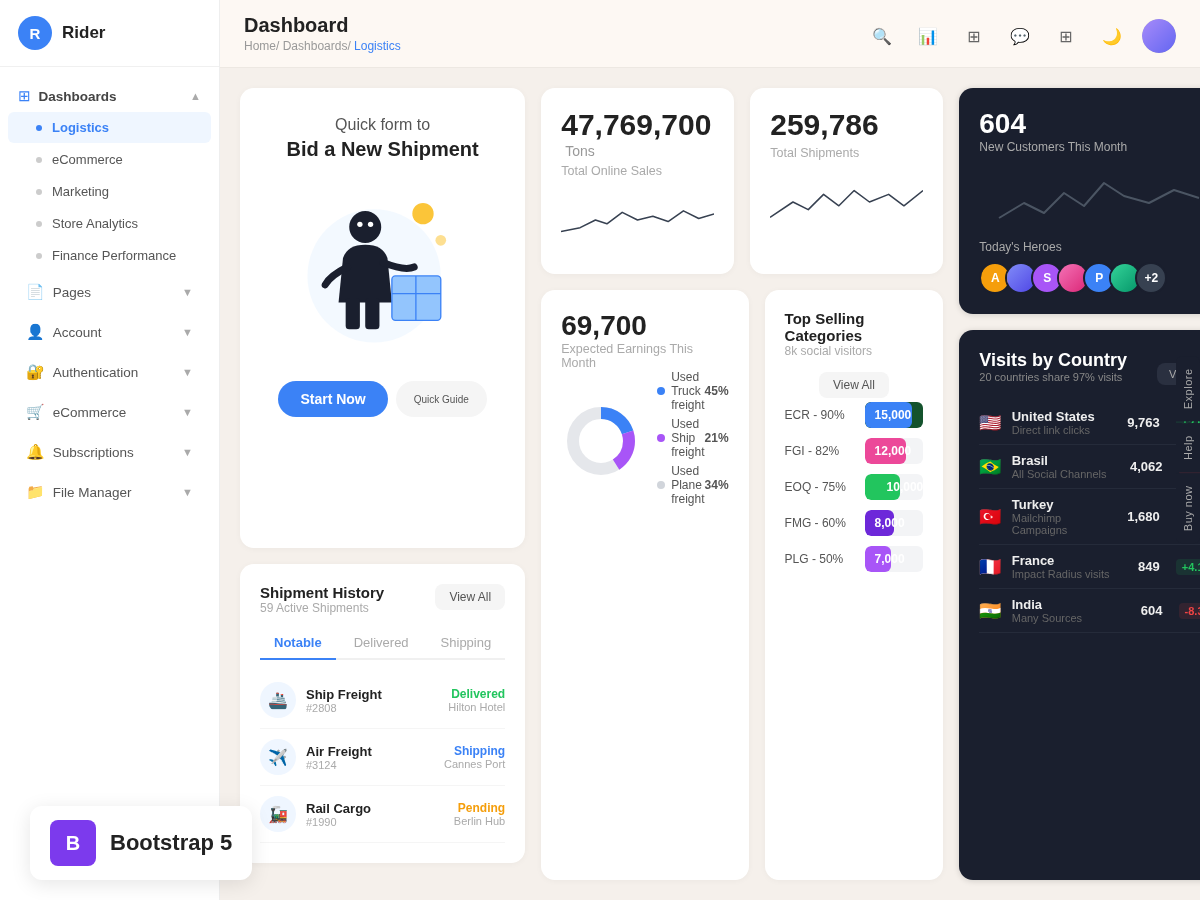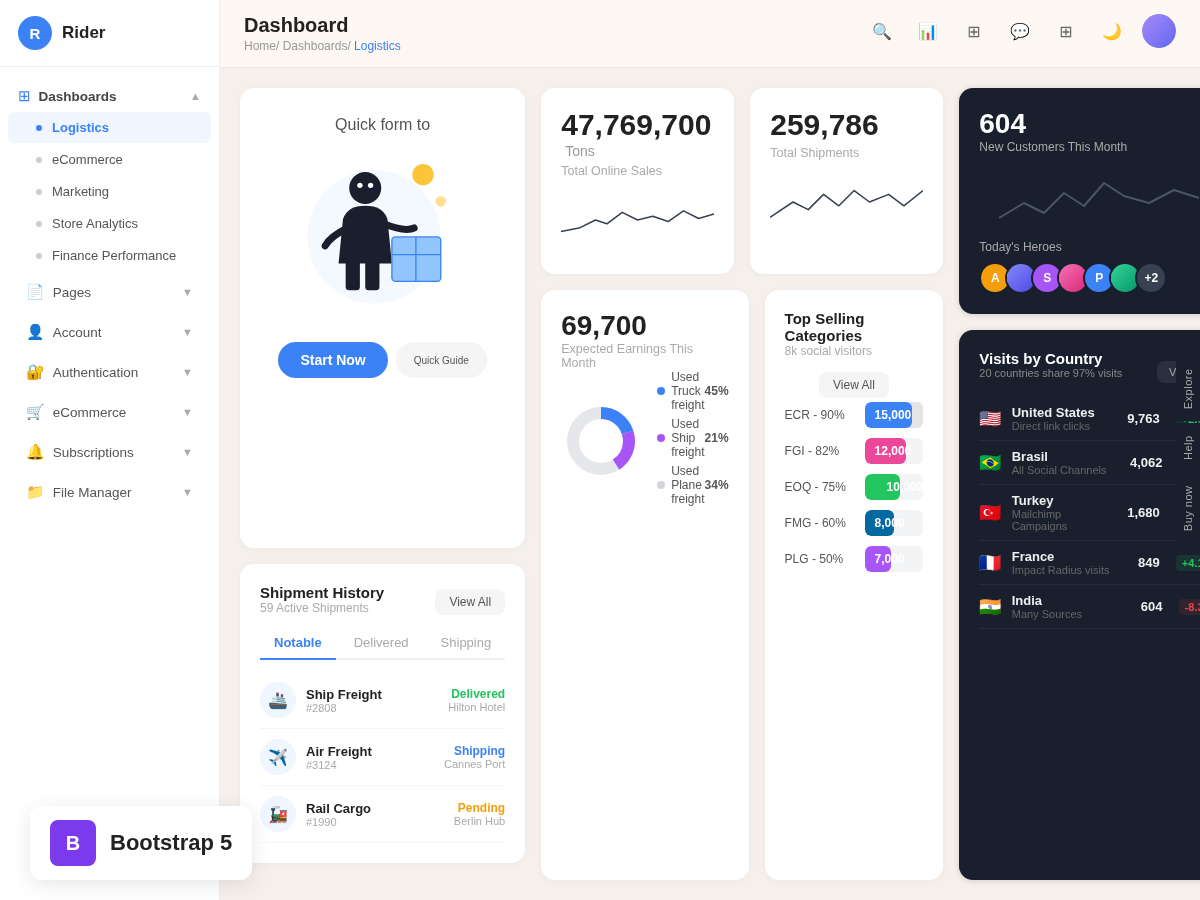--- a/index.html
+++ b/index.html
@@ -78,21 +78,21 @@
       display: flex;
       flex-direction: column;
       overflow: hidden;
     }
 
     
     .header {
       background: #fdf8f3;
       padding: 14px 24px;
       display: flex;
-      align-items: flex-start;
+      align-items: flex-end;
       justify-content: space-between;
       border-bottom: 1px solid #ede8e2;
       gap: 9px;
     }
     .header-left .page-title { font-size: 20px; font-weight: 700; color: #222; }
     .header-left .breadcrumb { font-size: 12px; color: #999; margin-top: 2px; }
     .breadcrumb span.active { color: #3b82f6; }
     .header-right { display: flex; align-items: center; gap: 14px; }
     .header-icon { width: 32px; height: 32px; display: flex; align-items: center; justify-content: center; cursor: pointer; color: #666; font-size: 16px; border-radius: 6px; }
     .avatar { width: 34px; height: 34px; border-radius: 50%; background: #ccc; overflow: hidden; display: flex; align-items: center; justify-content: center; }
@@ -198,21 +198,21 @@
     .av-circle {
       width: 32px; height: 32px; border-radius: 50%;
       border: 2px solid #1a1f2e;
       margin-left: -6px;
       display: flex; align-items: center; justify-content: center;
       font-size: 12px; font-weight: 600; color: #fff;
     }
     .av-circle:first-child { margin-left: 0; }
 
     
-    .sh-header { display: flex; align-items: flex-end; justify-content: space-between; margin-bottom: 12px; }
+    .sh-header { display: flex; align-items: flex-start; justify-content: space-between; margin-bottom: 12px; }
     .sh-title { font-size: 15px; font-weight: 700; color: #222; }
     .sh-subtitle { font-size: 12px; color: #aaa; }
     .btn-view-all {
       background: #f5f5f5; color: #555; border: none;
       border-radius: 8px; padding: 6px 14px; font-size: 12px; cursor: pointer;
     }
     .sh-tabs { display: flex; gap: 4px; margin: 12px 0; border-bottom: 2px solid #f0f0f0; }
     .sh-tab { padding: 8px 14px; font-size: 13px; color: #aaa; cursor: pointer; border-bottom: 2px solid transparent; margin-bottom: -2px; }
     .sh-tab.active { color: #3b82f6; border-bottom: 2px solid #3b82f6; font-weight: 600; }
     .sh-row { display: flex; align-items: center; gap: 10px; padding: 10px 0; border-bottom: 1px solid #f5f5f5; }
@@ -231,21 +231,21 @@
     .ts-title { font-size: 15px; font-weight: 700; color: #222; }
     .ts-subtitle { font-size: 12px; color: #aaa; margin-bottom: 14px; }
     .bar-row { display: flex; align-items: center; gap: 10px; margin-bottom: 10px; }
     .bar-label { font-size: 12px; color: #555; width: 70px; flex-shrink: 0; }
     .bar-track { flex: 1; height: 26px; border-radius: 6px; overflow: hidden; }
     .bar-fill { height: 100%; border-radius: 6px; display: flex; align-items: center; padding-left: 10px; }
     .bar-value { font-size: 12px; font-weight: 700; color: #fff; }
 
     
     .vbc-header { display: flex; align-items: center; justify-content: space-between; margin-bottom: 4px; }
-    .vbc-title { font-size: 15px; font-weight: 600; color: #fff; }
+    .vbc-title { font-size: 18px; font-weight: 600; color: #fff; }
     .vbc-subtitle { font-size: 11px; color: #888; margin-bottom: 14px; }
     .btn-view-all-dark {
       background: #2a3040; color: #aaa; border: none;
       border-radius: 8px; padding: 5px 12px; font-size: 11px; cursor: pointer;
     }
     .country-row { display: flex; align-items: center; gap: 10px; padding: 8px 0; border-bottom: 1px solid #252b3a; }
     .flag { font-size: 18px; flex-shrink: 0; }
     .country-info { flex: 1; }
     .country-name { font-size: 13px; font-weight: 600; color: #eee; }
     .country-source { font-size: 11px; color: #666; }
@@ -411,20 +411,21 @@
         <div class="avatar-img"></div>
       </div>
     </div>
   </header>
 
   <div class="dashboard-body">
 
     <div class="col-left">
       <div class="bid-card card">
         <div class="bid-title">Quick form to</div>
+        <div class="bid-subtitle">Bid a New Shipment</div>
         <div class="bid-illustration">
           <svg viewBox="0 0 200 180" xmlns="http://www.w3.org/2000/svg" class="illustration-svg">
 
             <circle cx="145" cy="30" r="12" fill="#fbbf24" opacity="0.9"></circle>
             <circle cx="165" cy="60" r="6" fill="#fbbf24" opacity="0.5"></circle>
 
             <circle cx="90" cy="100" r="75" fill="#e0f0ff" opacity="0.4"></circle>
 
             <circle cx="80" cy="45" r="18" fill="#1a1f2e"></circle>
             <path d="M55 80 Q60 65 80 65 Q100 65 105 80 L110 130 L50 130 Z" fill="#1a1f2e"></path>
@@ -561,21 +562,21 @@
           <div class="ts-header">
             <div>
               <div class="ts-title">Top Selling Categories</div>
               <div class="ts-subtitle">8k social visitors</div>
             </div>
             <button class="btn-view-all">View All</button>
           </div>
           <div id="bars-container">
               <div class="bar-row">
       <div class="bar-label">ECR - 90%</div>
-      <div class="bar-track" style="background:#e5e5e5;text-align:center;">
+      <div class="bar-track" style="background:#14532d;text-align:center;">
         <div class="bar-fill" style="width:80%;background:#3b82f6;">
           <span class="bar-value">15,000</span>
         </div>
       </div>
     </div>
               <div class="bar-row">
       <div class="bar-label">FGI - 82%</div>
       <div class="bar-track" style="background:#f3f4f6;">
         <div class="bar-fill" style="width:70%;background:#ec4899;">
           <span class="bar-value">12,000</span>
@@ -586,21 +587,21 @@
       <div class="bar-label">EOQ - 75%</div>
       <div class="bar-track" style="background:#f3f4f6;">
         <div class="bar-fill" style="width:60%;background:#22c55e;padding-left:22px;">
           <span class="bar-value">10,000</span>
         </div>
       </div>
     </div>
               <div class="bar-row">
       <div class="bar-label">FMG - 60%</div>
       <div class="bar-track" style="background:#f3f4f6;">
-        <div class="bar-fill" style="width:50%;background:#0369a1;align-items:center;">
+        <div class="bar-fill" style="width:50%;background:#6d28d9;align-items:center;">
           <span class="bar-value">8,000</span>
         </div>
       </div>
     </div>
               <div class="bar-row">
       <div class="bar-label">PLG - 50%</div>
       <div class="bar-track" style="background:#f3f4f6;">
         <div class="bar-fill" style="width:45%;background:#a855f7;">
           <span class="bar-value">7,000</span>
         </div>

